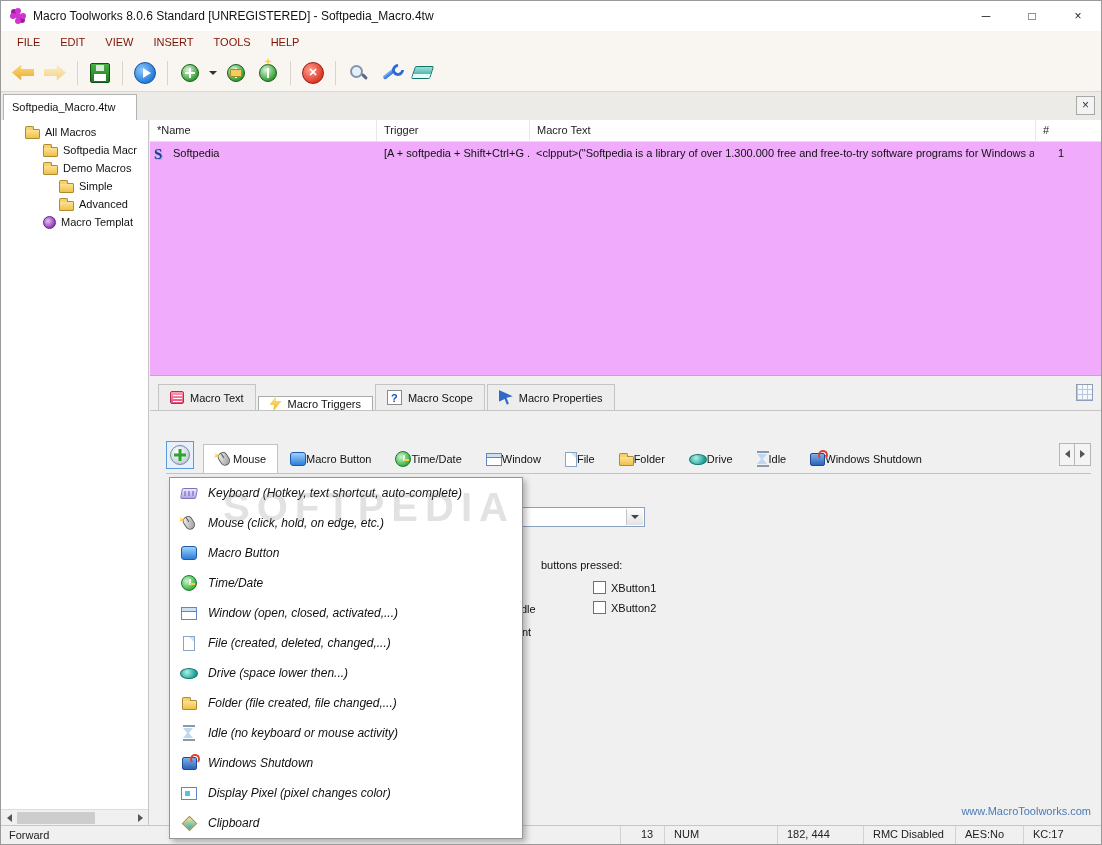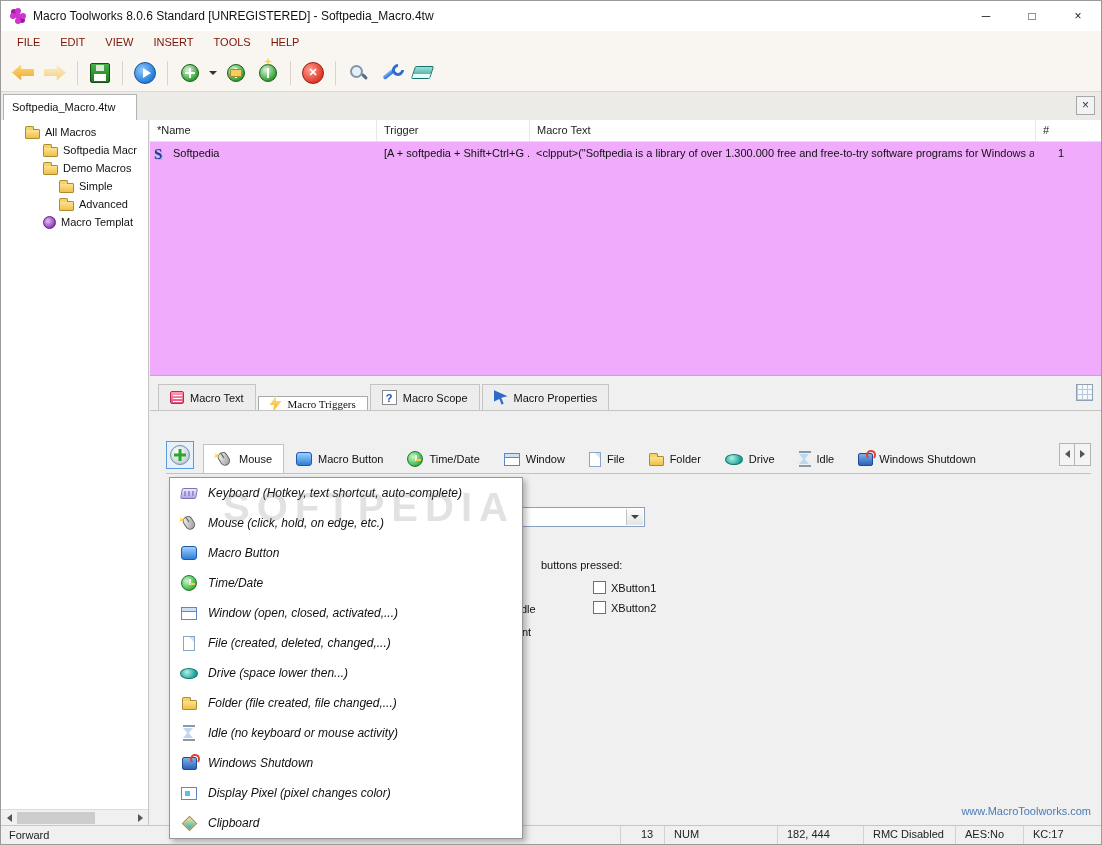--- a/index.html
+++ b/index.html
@@ -80,39 +80,39 @@
   .cell { position:absolute; top:0; height:20px; overflow:hidden; white-space:nowrap; }
   .cell-name { left:4px; width:220px; display:flex; align-items:center; }
   .cell-trigger { left:234px; width:145px; } .cell-text { left:386px; width:498px; } .cell-num { left:908px; width:40px; }
   .ic-soft { width:14px; height:15px; margin-right:5px; }
   .ic-soft::after { content:"S"; position:absolute; left:0; top:-2px; font-family:"Liberation Serif",serif; font-weight:bold; font-size:15px; color:#1a3f8f; text-shadow:1px 1px 0 #9ab2e0; }
 
   
   .bottom { position:absolute; left:149px; top:374px; right:0; bottom:19px; background:#f0f0f0; border-top:1px solid #b2b2b2; }
   .dtabs { position:absolute; left:8px; top:7px; right:34px; height:27px; display:flex; align-items:flex-end; }
   .dtab { display:flex; align-items:center; gap:6px; height:26px; padding:0 11px; font-size:11px; color:#111; border:1px solid #c4c4c4; border-bottom:none; background:#ededed; margin-right:2px; }
-  .dtab.active { background:#fff; height:14px; border-color:#aaa; position:relative; z-index:2;font-family:Liberation Serif, serif; }
+  .dtab.active { background:#fff; height:14px; border-color:#aaa; position:relative; z-index:2; }
   .dtabs-line { position:absolute; left:0; top:34px; right:0; height:1px; background:#c4c4c4; }
   .ic-mtext { width:14px; height:13px; background:linear-gradient(#ff9ab5,#e8507a); border:1px solid #b03055; border-radius:2px; }
   .ic-mtext::after { content:""; position:absolute; left:2px; top:3px; width:9px; height:7px; background:repeating-linear-gradient(180deg,#fff 0 1px,transparent 1px 3px); }
   .ic-bolt { width:12px; height:16px; background:linear-gradient(#ffe08a,#f0b428); clip-path:polygon(55% 0,0 60%,38% 60%,30% 100%,100% 35%,52% 35%); }
   .ic-scope { width:15px; height:15px; background:#fff; border:1px solid #8a8a8a; }
   .ic-scope::after { content:"?"; position:absolute; left:0; top:0; width:100%; height:100%; display:flex; align-items:center; justify-content:center; color:#1a50c0; font-weight:bold; font-size:11px; }
   .ic-props { width:14px; height:15px; background:#3068c8; clip-path:polygon(0 0,100% 42%,55% 52%,72% 90%,58% 98%,42% 60%,0 78%); }
   .layout-btn { position:absolute; right:8px; top:8px; width:17px; height:17px; border:1px solid #8fa0b5; background:
      repeating-linear-gradient(0deg,#b9c8dc 0 1px,transparent 1px 5px),
      repeating-linear-gradient(90deg,#b9c8dc 0 1px,transparent 1px 5px), #f5f8fc; }
 
   
   .trigbar { position:absolute; left:16px; top:63px; right:10px; height:35px; display:flex; align-items:flex-end; border-bottom:1px solid #c2c2c2; }
   .add-btn { width:28px; height:28px; border:1px solid #5a9ae0; background:#e6f1fc; display:flex; align-items:center; justify-content:center; align-self:center; margin-bottom:3px; margin-right:9px; }
   .ic-addtrigger { width:20px; height:20px; border-radius:50%; background:radial-gradient(circle at 7px 6px,#ffffff,#d4dde5 55%,#9fb0bf); border:1px solid #7c8aa0; }
   .ic-addtrigger::before { content:""; position:absolute; left:50%; top:50%; width:3px; height:12px; background:#2ca52c; transform:translate(-50%,-50%); }
   .ic-addtrigger::after { content:""; position:absolute; left:50%; top:50%; width:12px; height:3px; background:#2ca52c; transform:translate(-50%,-50%); }
-  .ttab { display:flex; align-items:center; gap:6px; height:29px; padding:0 11px; font-size:11px; color:#111; border:1px solid transparent; border-bottom:none; }
+  .ttab { display:flex; align-items:center; height:29px; padding:0 11px; font-size:11px; color:#111; border:1px solid transparent; border-bottom:none; }
   .ttab.active { background:#fff; border-color:#c2c2c2; position:relative; z-index:2; }
   .tscroll { margin-left:auto; display:flex; align-self:center; margin-bottom:4px; }
   .sbtn { width:16px; height:23px; border:1px solid #b5b5b5; background:#f4f4f4; display:flex; align-items:center; justify-content:center; }
   .sbtn + .sbtn { border-left:none; }
 
   
   .mousewrap { width:18px; height:18px; display:flex; align-items:center; justify-content:center; }
   .ic-mouse { width:10px; height:14px; background:linear-gradient(135deg,#f4f4f4,#9a9a9a); border:1px solid #5a5a5a; border-radius:5px 5px 6px 6px; transform:rotate(-32deg); }
   .ic-mouse::before { content:""; position:absolute; left:4px; top:0; width:1px; height:5px; background:#5a5a5a; }
   .ic-mouse::after { content:""; position:absolute; left:-4px; top:-4px; width:7px; height:7px; background:#ffd24a; clip-path:polygon(50% 0,62% 38%,100% 50%,62% 62%,50% 100%,38% 62%,0 50%,38% 38%); }

